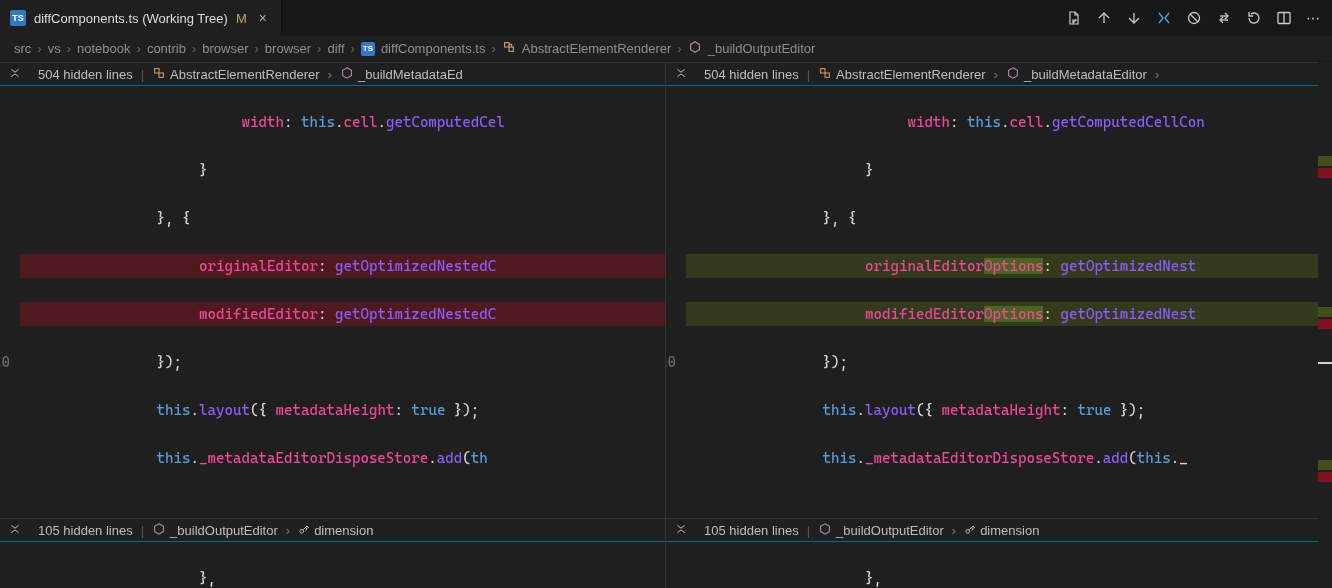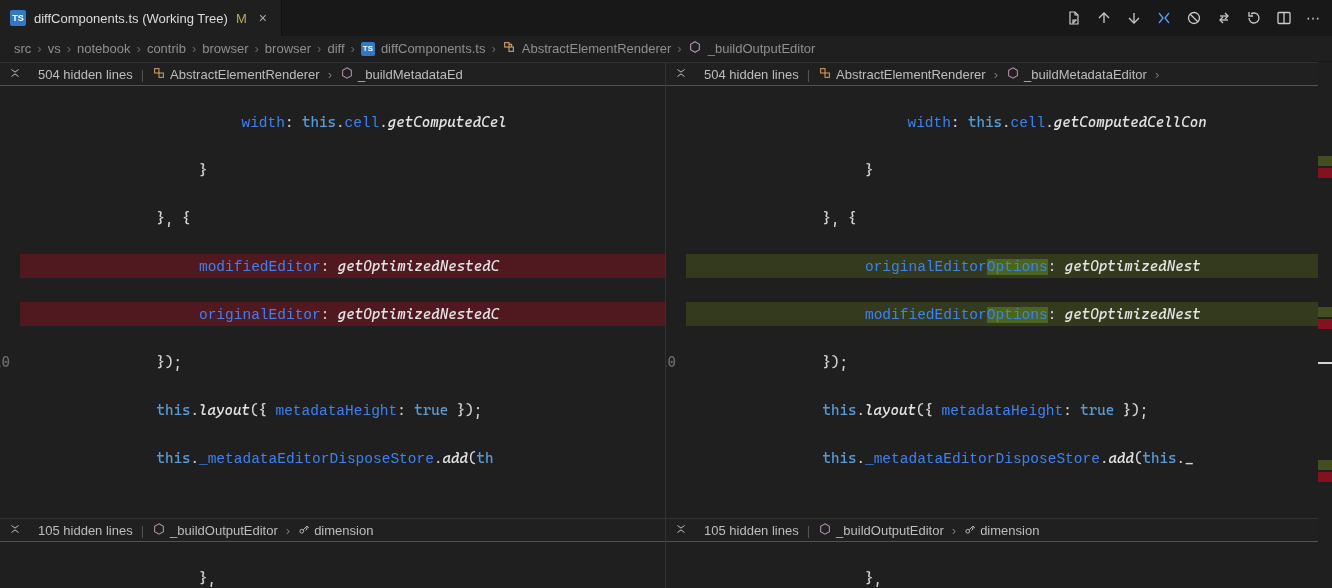--- a/index.html
+++ b/index.html
@@ -102,22 +102,22 @@
   .fold .unfold-glyph svg { width: 14px; height: 14px; }
   .fold .hidden-count { color: #bdbdbd; }
   .fold .pipe { color: #555; }
   .fold .sticky-crumb { display:flex; align-items:center; gap:4px; }
   .fold .sym { color: #b48ead; }
   .fold .name { color: #bdbdbd; }
   .fold .chev { color: #777; }
 
   
   .c-kw { color: #569cd6; }      
-  .c-prop { color: #3b82f6; font-family: Liberation Mono, monospace; }    
-  .c-fn { color: #e5e5e5; font-style: italic; }      
+  .c-prop { color: #ec4899; }    
+  .c-fn { color: #8b5cf6; }      
   .c-punc { color: #d4d4d4; }
 
   
   .line { height: 24px; position: relative; padding-left: 60px; margin-left: -60px; }
   .line.del { background: rgba(255, 0, 30, 0.22); }
   .line.add { background: rgba(90, 110, 30, 0.35); }
   .line.ctx { }
   .lnum { position: absolute; left: -80px; width: 70px; text-align: right; color: #6e6e6e; }
   .wadd { background: rgba(90,130,30,0.6); }
 
@@ -261,22 +261,22 @@
           <span class="sym"><svg width="14" height="14" viewBox="0 0 16 16" fill="none" stroke="#b48ead" stroke-width="1.2">
               <path d="M8 2l5 3v6l-5 3-5-3V5z"></path>
             </svg></span>
           <span class="name">_buildMetadataEd</span>
         </span>
     </div>
     <div class="code">
 <div class="line ctx">                   <span class="c-prop">width</span><span class="c-punc">: </span><span class="c-kw">this</span><span class="c-punc">.</span><span class="c-prop">cell</span><span class="c-punc">.</span><span class="c-fn">getComputedCel</span></div>
 <div class="line ctx">              <span class="c-punc">}</span></div>
 <div class="line ctx">         <span class="c-punc">}, {</span></div>
+<div class="line del">              <span class="c-prop">originalEditor</span><span class="c-punc">: </span><span class="c-fn">getOptimizedNestedC</span></div>
 <div class="line del">              <span class="c-prop">modifiedEditor</span><span class="c-punc">: </span><span class="c-fn">getOptimizedNestedC</span></div>
-<div class="line del">              <span class="c-prop">originalEditor</span><span class="c-punc">: </span><span class="c-fn">getOptimizedNestedC</span></div>
 <div class="line ctx"><span class="lnum">510</span>         <span class="c-punc">});</span></div>
 <div class="line ctx">         <span class="c-kw">this</span><span class="c-punc">.</span><span class="c-fn">layout</span><span class="c-punc">({ </span><span class="c-prop">metadataHeight</span><span class="c-punc">: </span><span class="c-kw">true</span><span class="c-punc"> });</span></div>
 <div class="line ctx">         <span class="c-kw">this</span><span class="c-punc">.</span><span class="c-prop">_metadataEditorDisposeStore</span><span class="c-punc">.</span><span class="c-fn">add</span><span class="c-punc">(</span><span class="c-kw">th</span></div>
     </div>
 
     <div class="fold">
       <span class="fold-icon unfold-glyph">
         <svg viewBox="0 0 16 16" fill="none" stroke="#c5c5c5" stroke-width="1.1">
             <path d="M4 4l4 3 4-3"></path>
             <path d="M4 12l4-3 4 3"></path>

